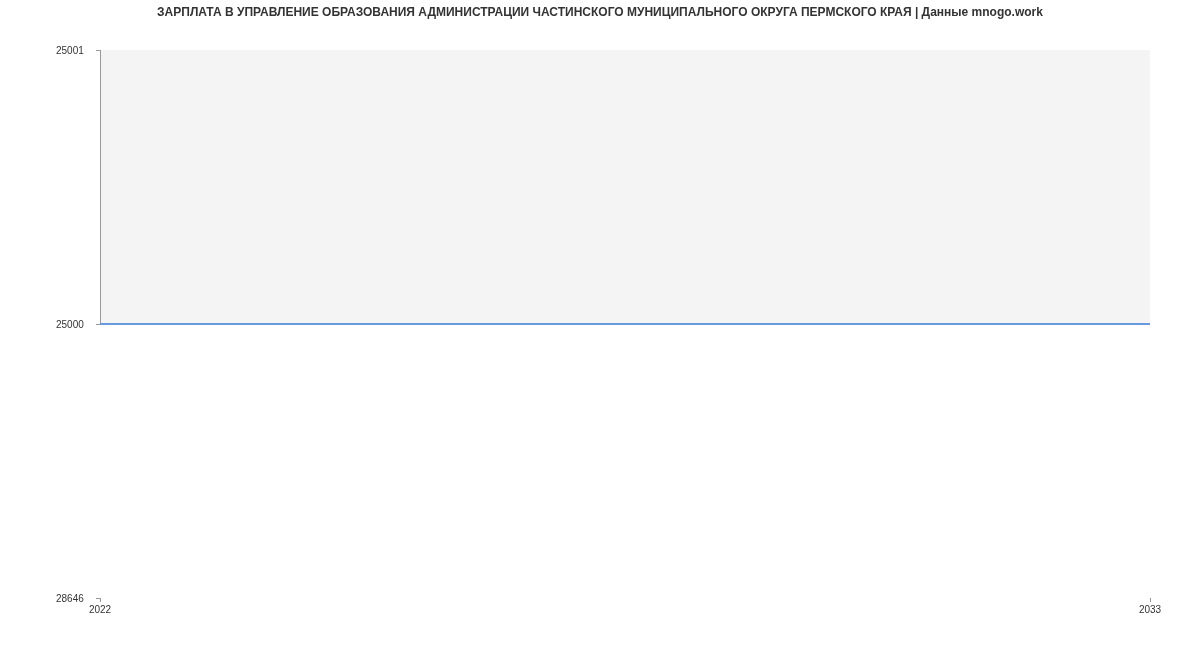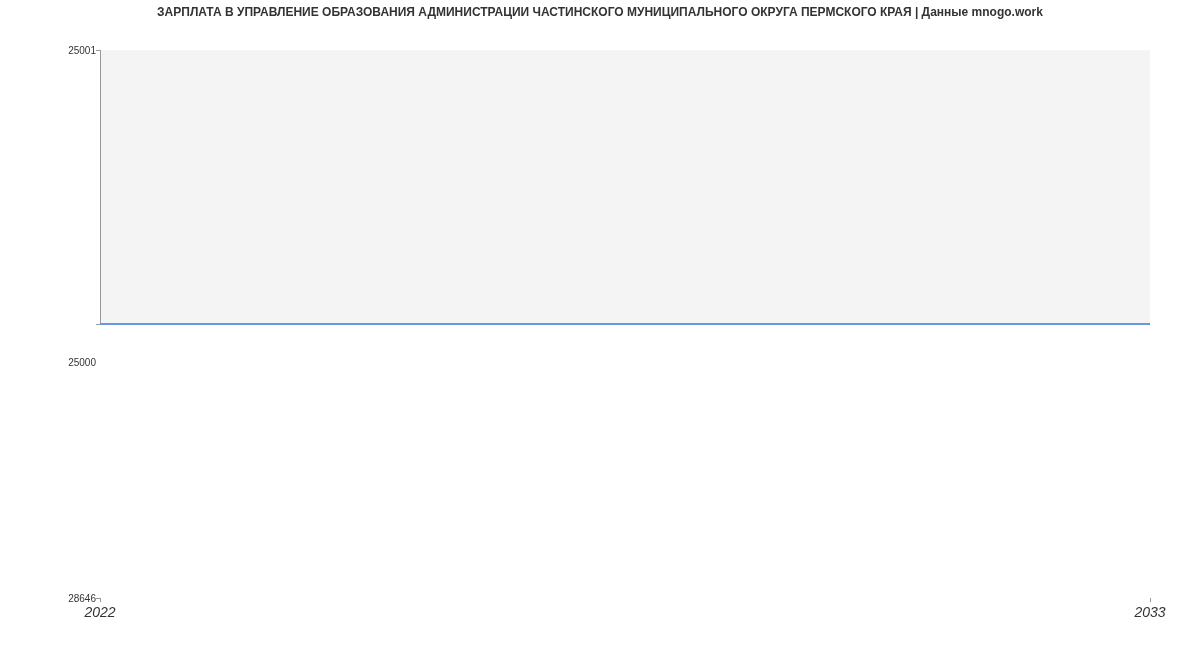--- a/index.html
+++ b/index.html
@@ -37,39 +37,38 @@
       height: 548px;
       background: #f4f4f4;
       border-left: 1px solid #999;
       border-bottom: 1px solid #999;
     }
     .y-tick {
       position: absolute;
       right: 1104px;
       font-size: 10px;
       color: #333;
-      text-align: right;
+      text-align: left;
       transform: translateY(-50%);
       width: 40px;
     }
     .y-tick-mark {
       position: absolute;
       left: 96px;
       width: 4px;
       height: 1px;
       background: #999;
     }
     .x-tick {
       position: absolute;
       top: 604px;
-      font-size: 14px;
+      font-size: 10px;
       color: #333;
       text-align: left;
       transform: translateX(-50%);
-      font-style: italic;
     }
     .x-tick-mark {
       position: absolute;
       top: 598px;
       width: 1px;
       height: 4px;
       background: #999;
     }
     .data-line {
       position: absolute;
@@ -94,21 +93,21 @@
 <div class="chart-container">
   <div class="chart-title">ЗАРПЛАТА В УПРАВЛЕНИЕ ОБРАЗОВАНИЯ АДМИНИСТРАЦИИ ЧАСТИНСКОГО МУНИЦИПАЛЬНОГО ОКРУГА ПЕРМСКОГО КРАЯ | Данные mnogo.work</div>
 
   <div class="plot-area"></div>
   <div class="plot-white-bottom"></div>
   <div class="data-line"></div>
 
   <div class="y-tick" style="top:50px;">25001</div>
   <div class="y-tick-mark" style="top:50px;"></div>
 
-  <div class="y-tick" style="top:324px;margin-top:38px;">25000</div>
+  <div class="y-tick" style="top:324px;">25000</div>
   <div class="y-tick-mark" style="top:324px;"></div>
 
   <div class="y-tick" style="top:598px;">28646</div>
   <div class="y-tick-mark" style="top:598px;"></div>
 
   <div class="x-tick" style="left:100px;">2022</div>
   <div class="x-tick-mark" style="left:100px;"></div>
 
   <div class="x-tick" style="left:1150px;">2033</div>
   <div class="x-tick-mark" style="left:1150px;"></div>

